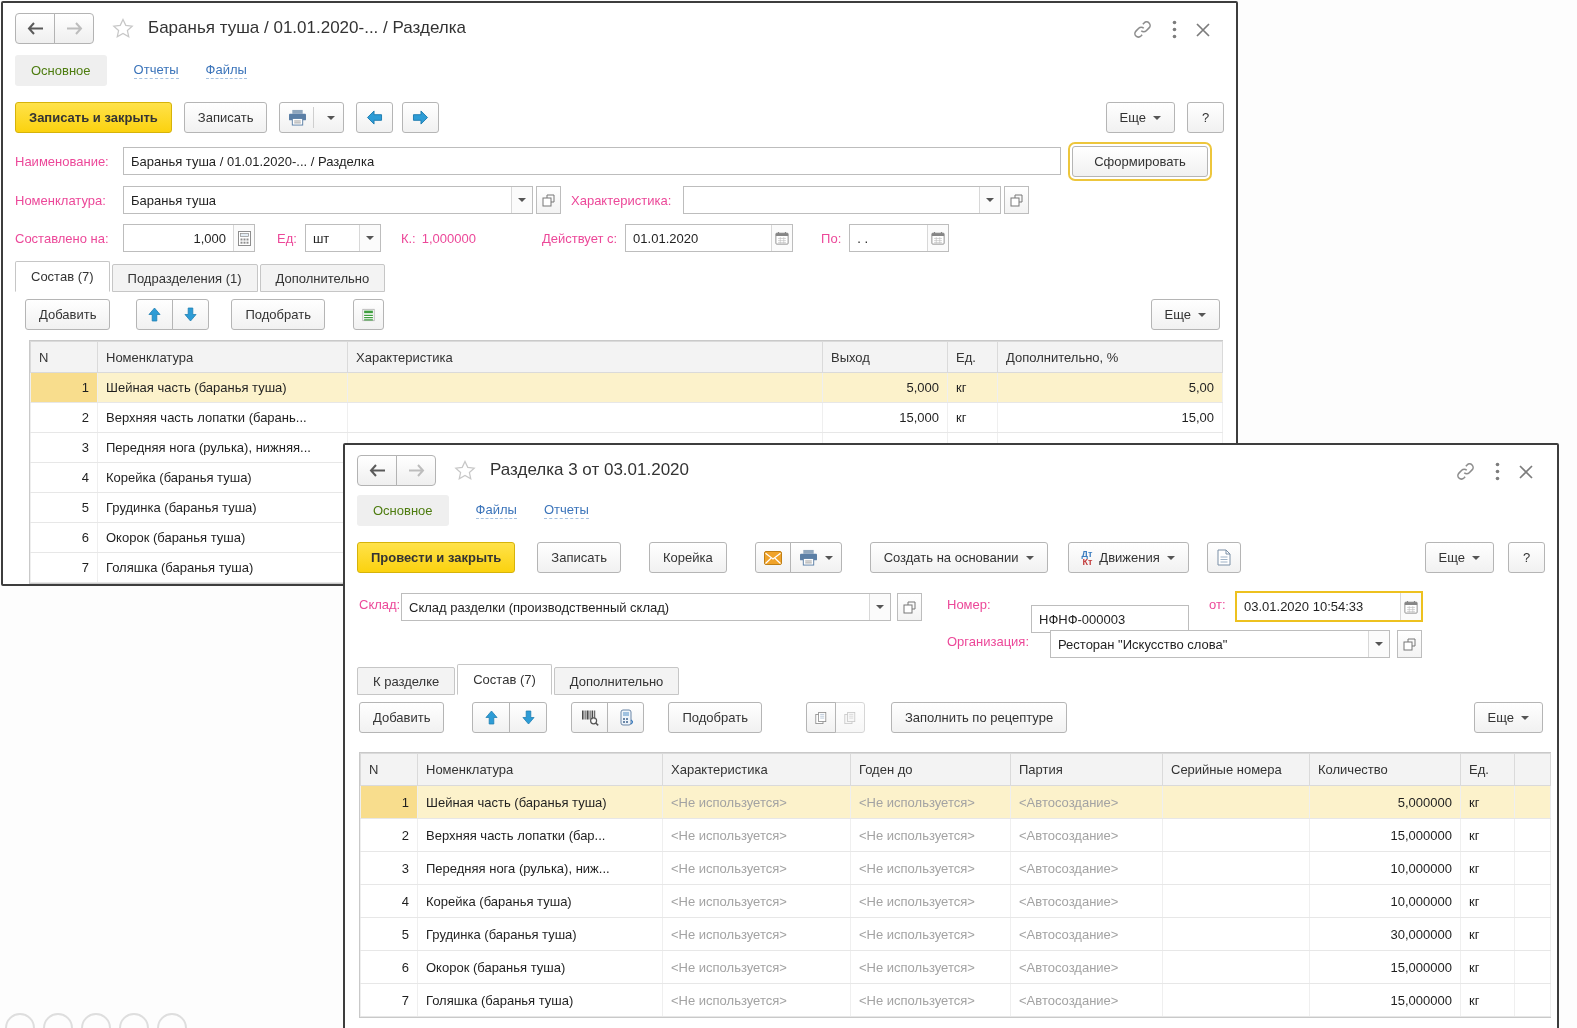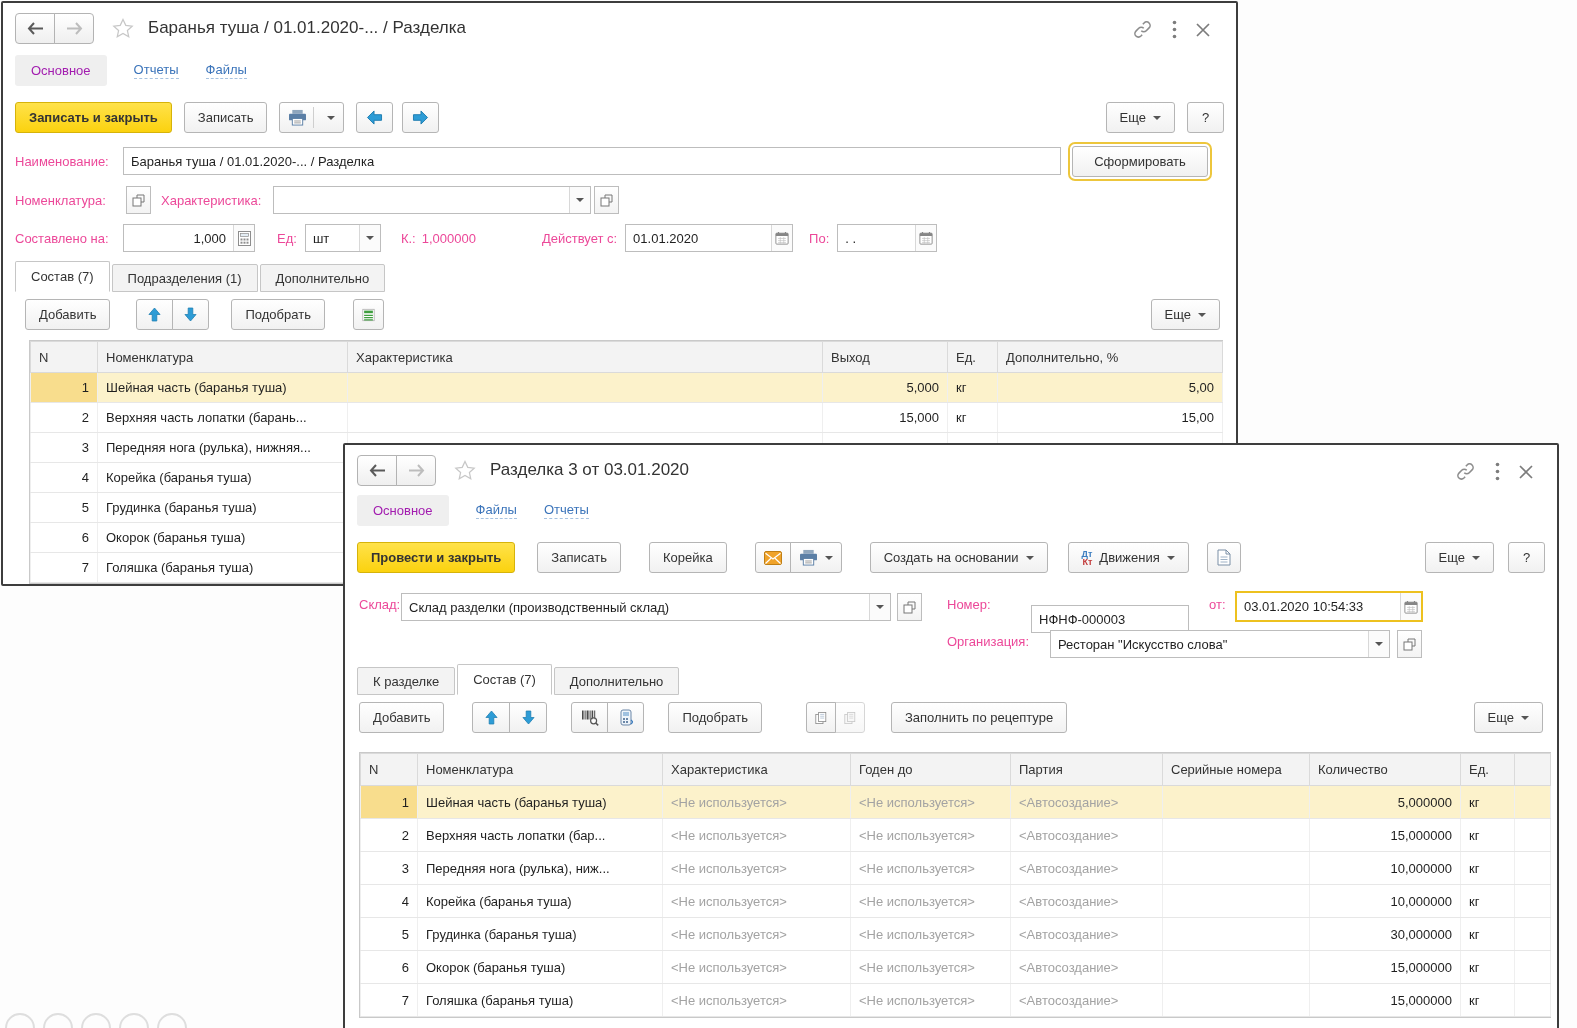--- a/index.html
+++ b/index.html
@@ -23,21 +23,21 @@
   .navbtn.back { border-radius:4px 0 0 4px; }
   .navbtn.fwd  { border-radius:0 4px 4px 0; margin-left:-1px; }
   .star { margin-left:17px; display:flex; }
   .wtitle { margin-left:13px; font-size:17px; color:#333; white-space:nowrap; }
   .winicons { position:absolute; top:14px; display:flex; align-items:center; gap:19px; }
   .winicons > span { display:flex; cursor:pointer; }
 
   
   .navrow { position:absolute; left:12px; display:flex; align-items:center; }
   .chip { background:#efefef; border-radius:3px; height:31px; display:flex; align-items:center;
-          padding:0 16px; color:#a21caf; }
+          padding:0 16px; color:#4d7c0f; }
   .navlink { color:#3b74ba; margin-left:27px; border-bottom:1px dashed #a7c2e0; padding-bottom:1px; cursor:pointer; white-space:nowrap; }
 
   
   .btn { height:31px; display:inline-flex; align-items:center; justify-content:center; padding:8px 13px;
          background:linear-gradient(#ffffff,#f1f1f1); border:1px solid #b5b5b5; border-radius:3px;
          font-size:13px; color:#333; cursor:pointer; white-space:nowrap; }
   .btn.yellow { background:linear-gradient(#ffe24a,#fbd20f); border-color:#d6b30a; font-weight:bold; }
   .btn.iconb { padding:0 8px; }
   .caret { width:0; height:0; border-left:4px solid transparent; border-right:4px solid transparent;
            border-top:4px solid #555; margin-left:7px; }
@@ -187,20 +187,26 @@
       <div class="combo" style="width:938px">
         <span class="val">Баранья туша / 01.01.2020-... / Разделка</span>
       </div>
     </div>
     <div class="btn gold-outline abs" style="top:143px; right:28px; width:136px">
       <span>Сформировать</span>
     </div>
 
     <div class="rowflex" style="top:183px; left:12px;">
       <span class="f-label" style="width:108px">Номенклатура:</span>
+      <div class="combo" style="width:410px">
+        <span class="val">Баранья туша</span>
+        <span class="seg">
+            <span class="caret" style="margin:0"></span>
+          </span>
+      </div>
       <div class="sqbtn">
         <svg width="13" height="13" viewBox="0 0 13 13">
             <rect x="1" y="4" width="8" height="8" fill="#fff" stroke="#777"></rect>
             <path d="M5 4V1h7v7h-3" fill="none" stroke="#777"></path>
           </svg>
       </div>
       <span class="f-label" style="margin-left:10px; width:112px">Характеристика:</span>
       <div class="combo" style="width:318px">
         <span class="val"></span>
         <span class="seg">
@@ -248,21 +254,21 @@
         <span class="val">01.01.2020</span>
         <span class="seg">
           <svg width="14" height="14" viewBox="0 0 16 16">
               <rect x="1" y="2.5" width="14" height="12.5" rx="1" fill="#fff" stroke="#868686"></rect>
               <rect x="1" y="2.5" width="14" height="3.2" fill="#868686"></rect>
               <path d="M4 1v3M12 1v3" stroke="#868686" stroke-width="1.4"></path>
               <path d="M3.5 8.5h9M3.5 11h9M3.5 13.3h9M6 7v7.5M10 7v7.5" stroke="#c2c2c2" stroke-width=".8"></path>
             </svg>
         </span>
       </div>
-      <span class="f-label" style="margin-left:16px">По:</span>
+      <span class="f-label" style="margin-left:28px">По:</span>
       <div class="combo" style="width:100px; margin-left:8px">
         <span class="val">. .</span>
         <span class="seg">
           <svg width="14" height="14" viewBox="0 0 16 16">
               <rect x="1" y="2.5" width="14" height="12.5" rx="1" fill="#fff" stroke="#868686"></rect>
               <rect x="1" y="2.5" width="14" height="3.2" fill="#868686"></rect>
               <path d="M4 1v3M12 1v3" stroke="#868686" stroke-width="1.4"></path>
               <path d="M3.5 8.5h9M3.5 11h9M3.5 13.3h9M6 7v7.5M10 7v7.5" stroke="#c2c2c2" stroke-width=".8"></path>
             </svg>
         </span>

